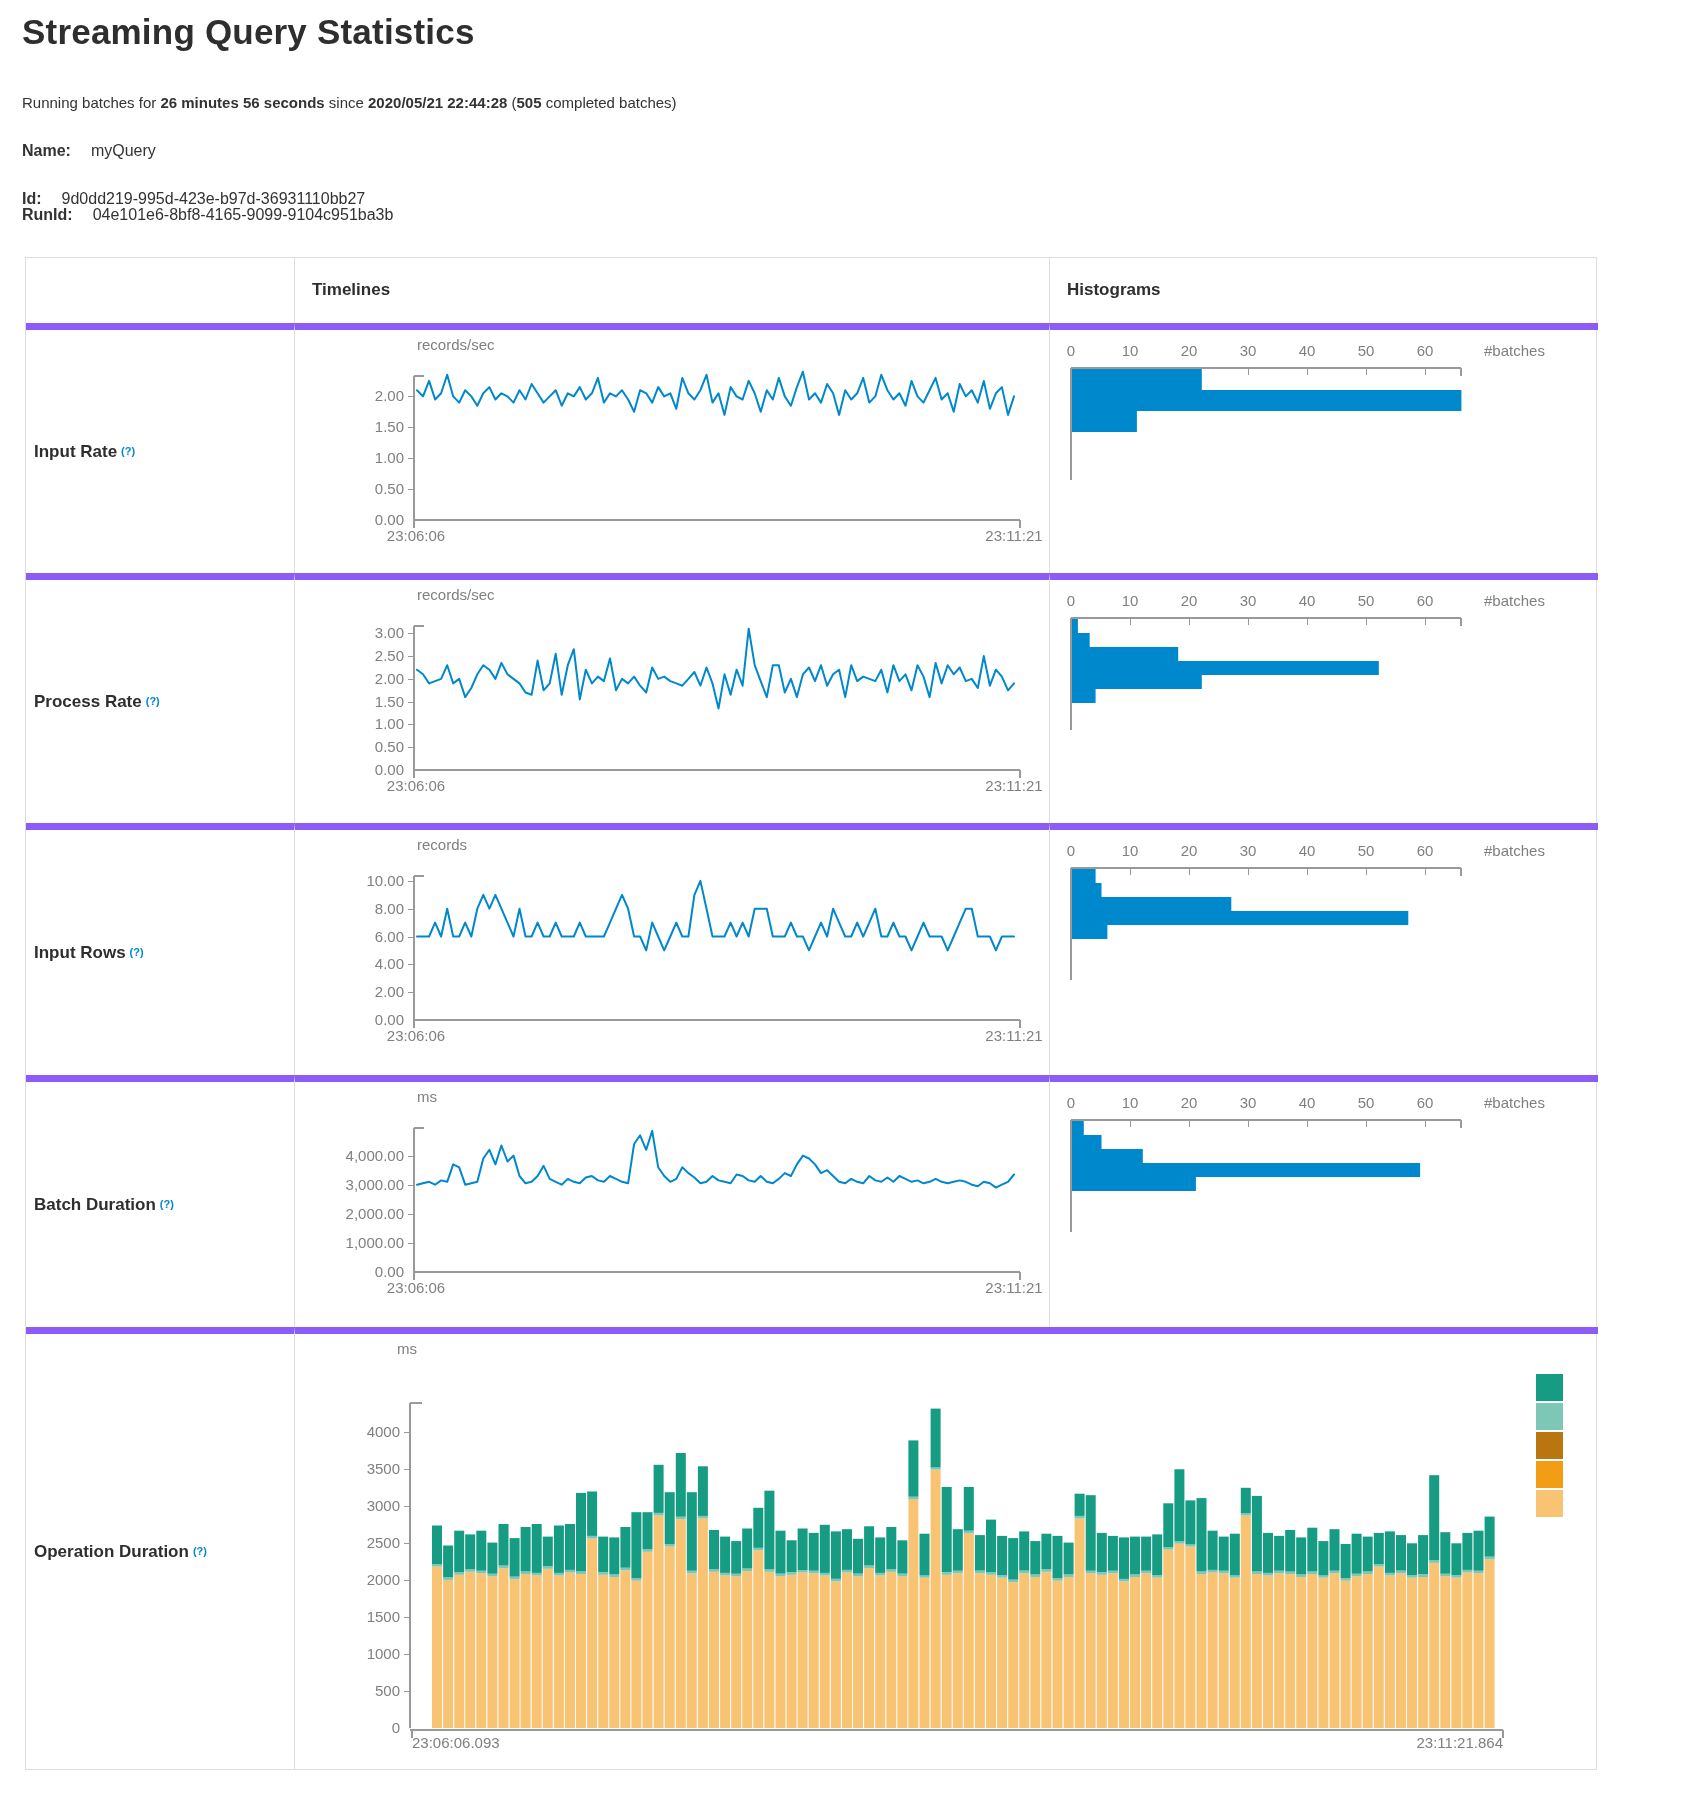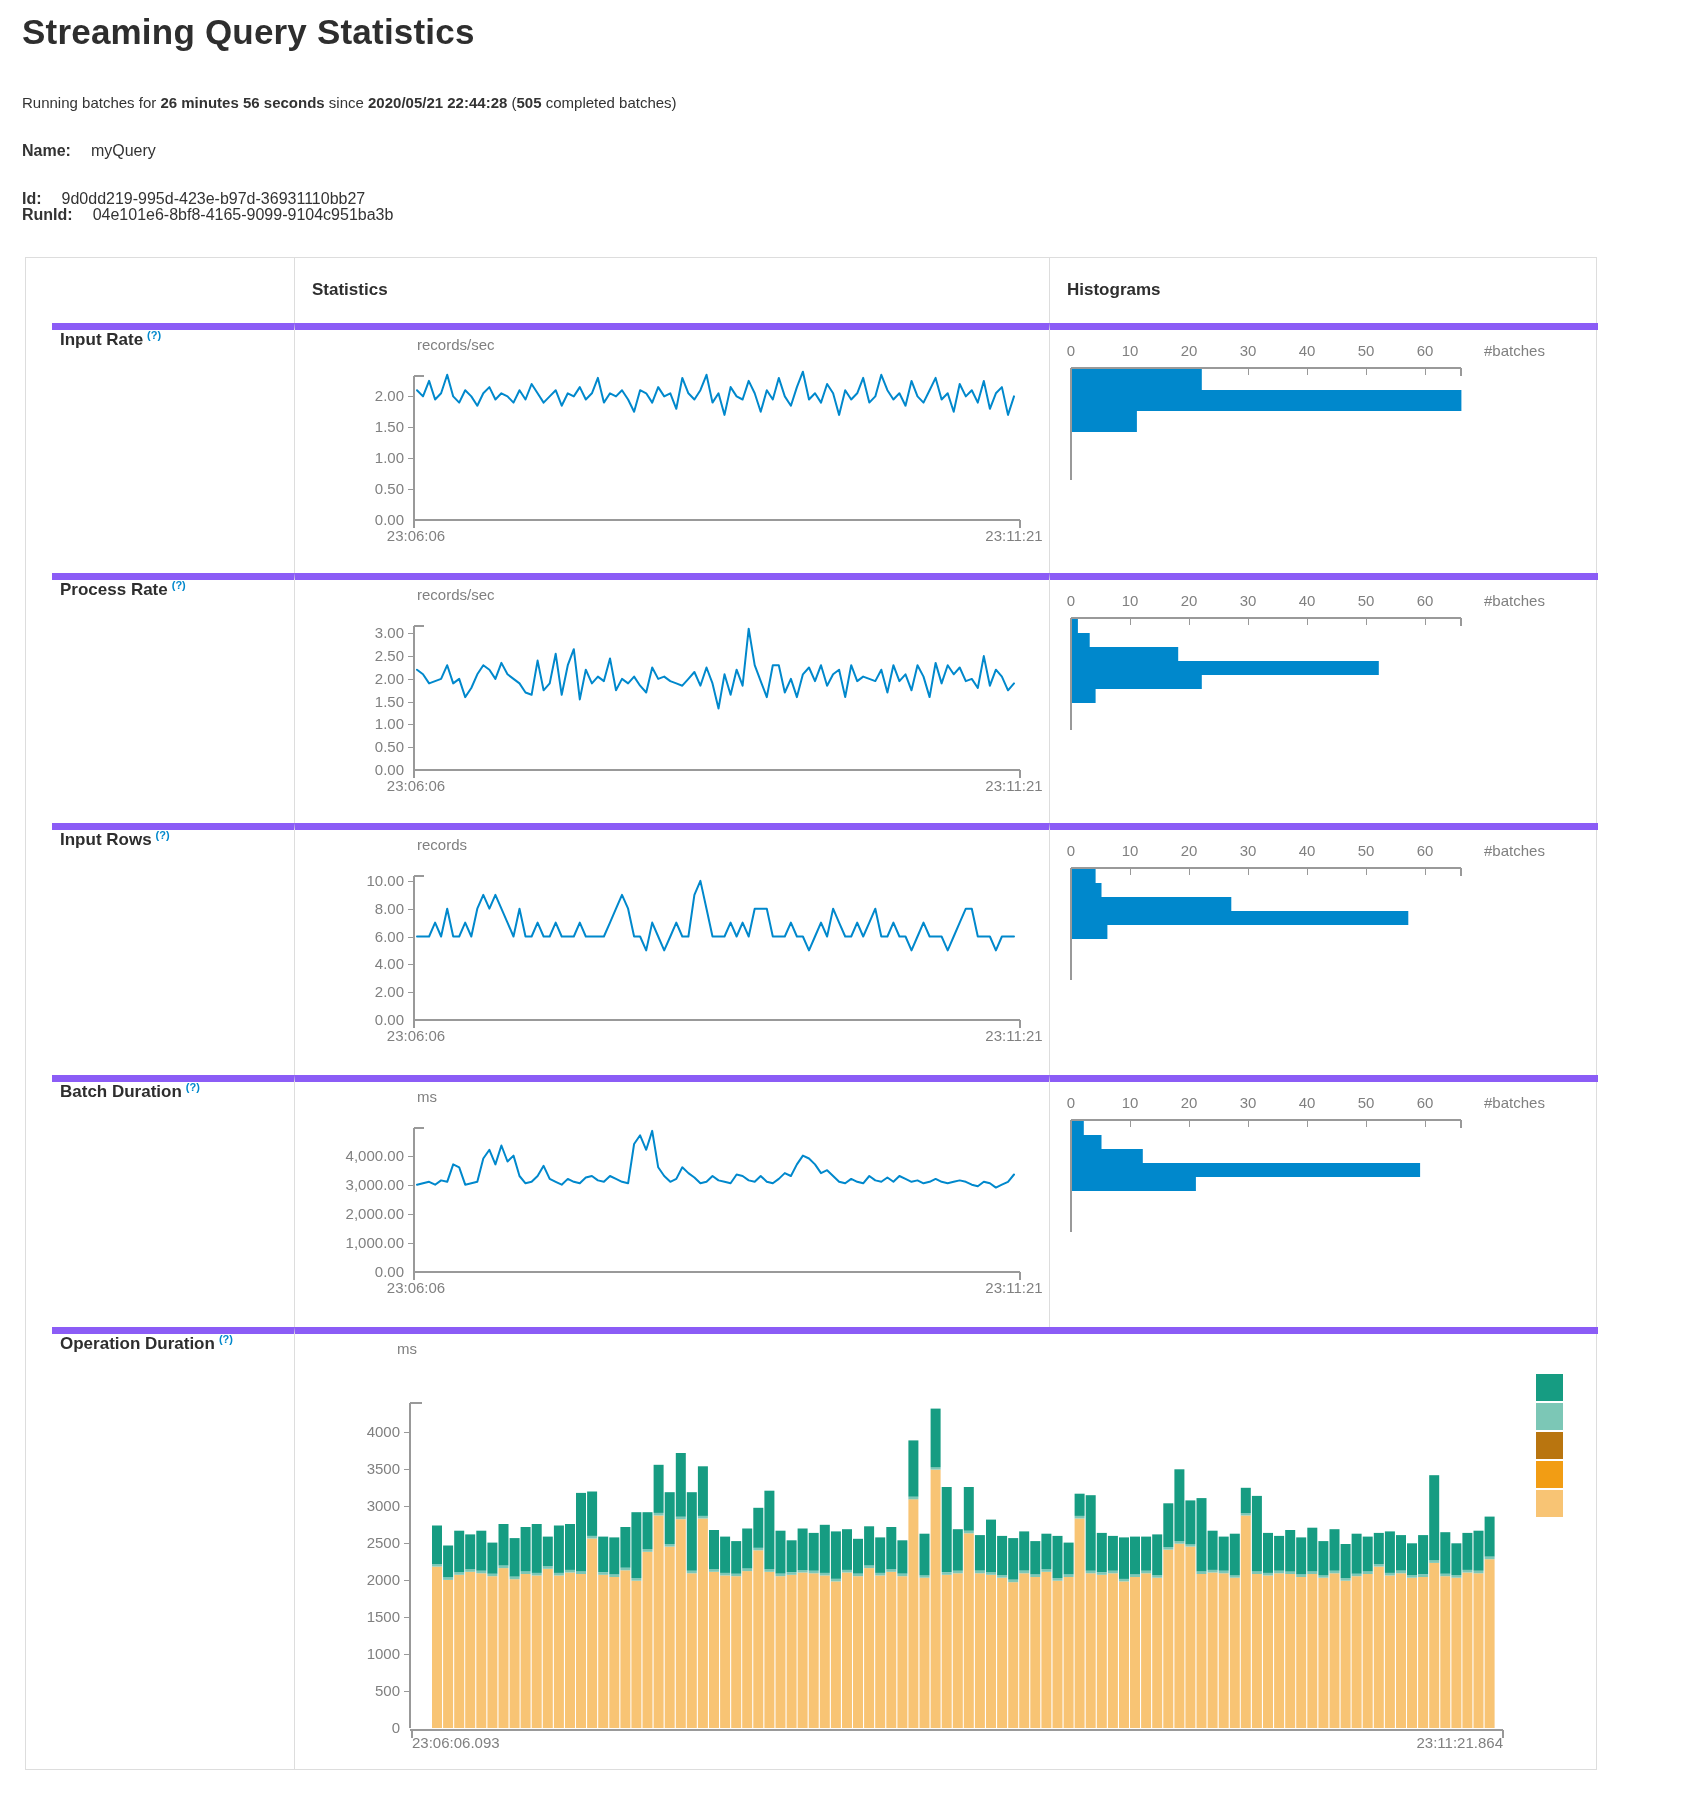--- a/index.html
+++ b/index.html
@@ -21,21 +21,21 @@
   .grid{
     position:absolute;left:25px;top:257px;width:1572px;height:1513px;
     display:grid;border:1px solid #dddddd;box-sizing:border-box;
     grid-template-columns:268px 755px 549px;
     grid-template-rows:65px 250px 250px 252px 252px 1fr;
   }
   .cell{position:relative;border-top:7px solid #8b5cf6;border-left:1px solid #dddddd;box-sizing:border-box;overflow:hidden;}
   .cell.r0{border-top:none;} .cell.c0{border-left:none;}
   .cell.span2{grid-column:2 / 4;}
   .head-cell{font-size:17px;font-weight:700;padding:22px 0 0 17px;color:#2e2e2e;}
-  .label-cell{display:flex;padding-left:8px;font-size:17px;font-weight:700;color:#2e2e2e;margin-left:26px;}
+  .label-cell{display:flex;align-items:center;padding-left:8px;font-size:17px;font-weight:700;color:#2e2e2e;}
   .label-cell sup{font-size:11px;color:#0088cc;font-weight:700;margin-left:4px;position:relative;top:-1px;}
   .chart-host{position:absolute;inset:0;}
   svg{display:block;}
   svg text{font-family:"Liberation Sans","DejaVu Sans",sans-serif;}
 </style>
 </head>
 <body>
 
 <h1 class="page-title">Streaming Query Statistics</h1>
 
@@ -49,21 +49,21 @@
 <div class="info" id="info-id">
   <b>Id:</b><span>9d0dd219-995d-423e-b97d-36931110bb27</span>
 </div>
 <div class="info" id="info-runid">
   <b>RunId:</b><span>04e101e6-8bf8-4165-9099-9104c951ba3b</span>
 </div>
 
 <div class="grid">
 
   <div class="cell r0 c0"></div>
-  <div class="cell r0 head-cell">Statistics</div>
+  <div class="cell r0 head-cell">Timelines</div>
   <div class="cell r0 head-cell">Histograms</div>
 
   <div class="cell c0 label-cell">
     <span>Input Rate</span>
     <sup>(?)</sup>
   </div>
   <div class="cell">
       <div class="chart-host" id="tl-0">
         <svg width="755" height="250">
           <text x="122" y="20" text-anchor="start" font-size="15" fill="#808080">records/sec</text>

